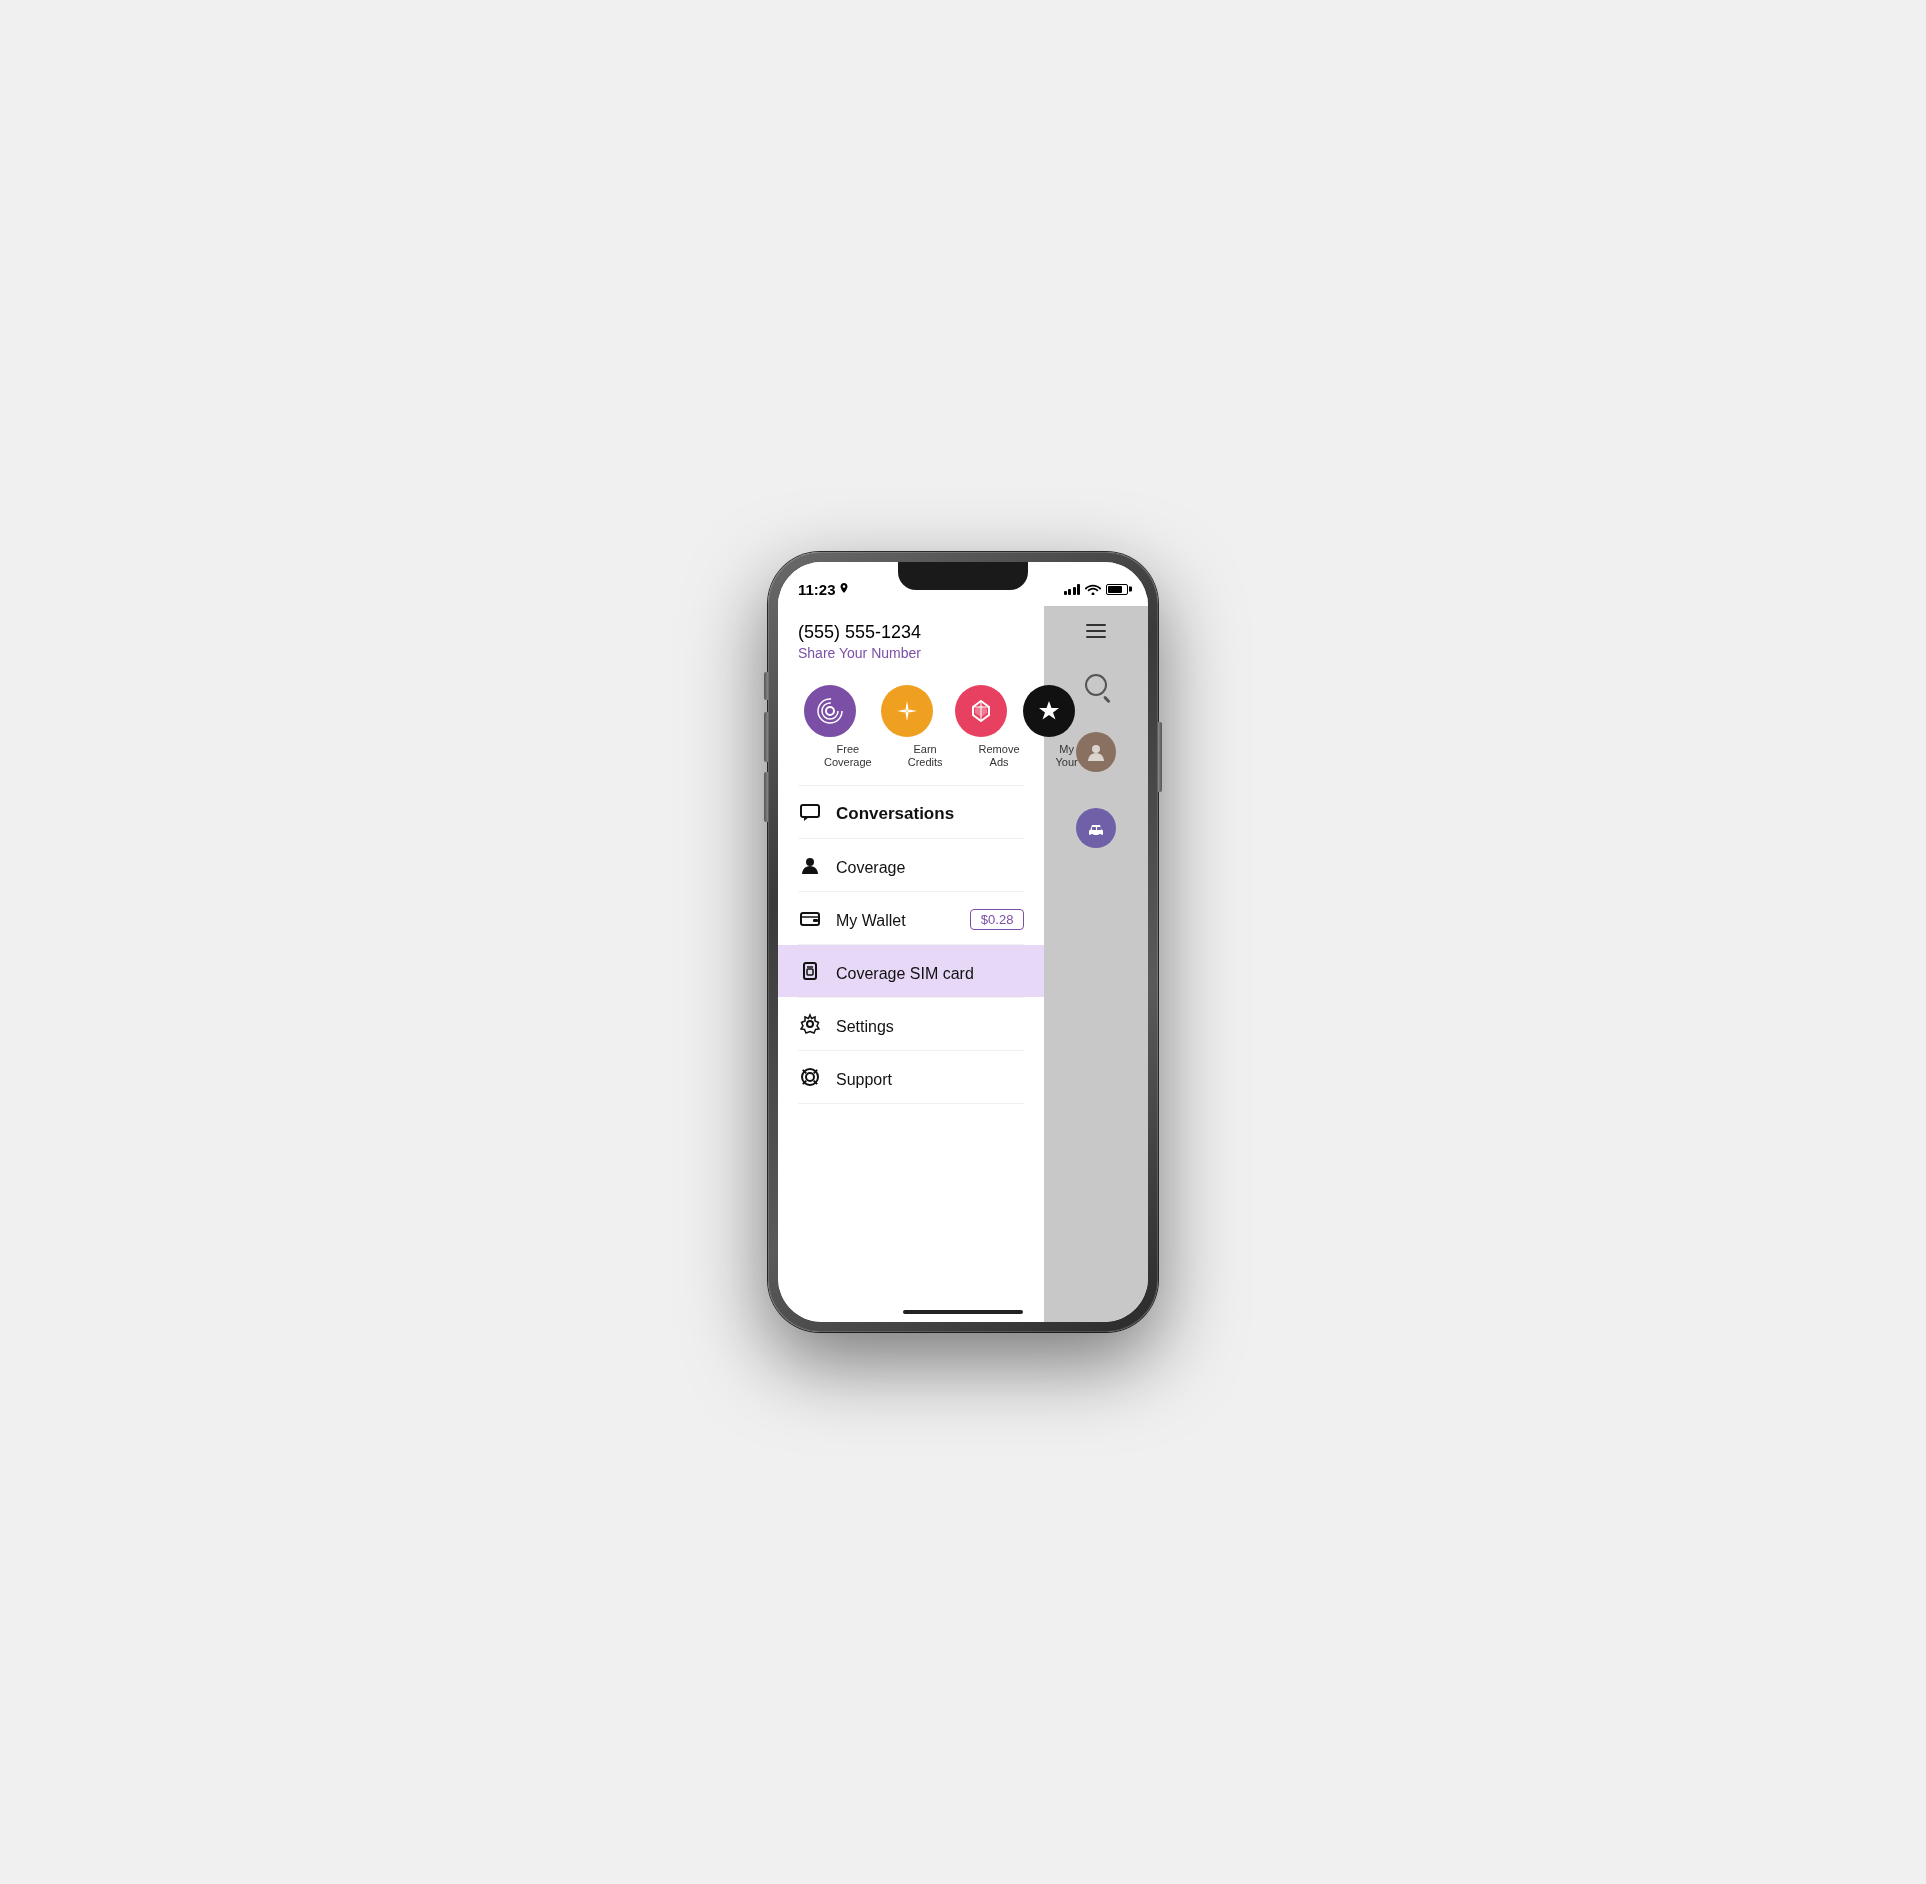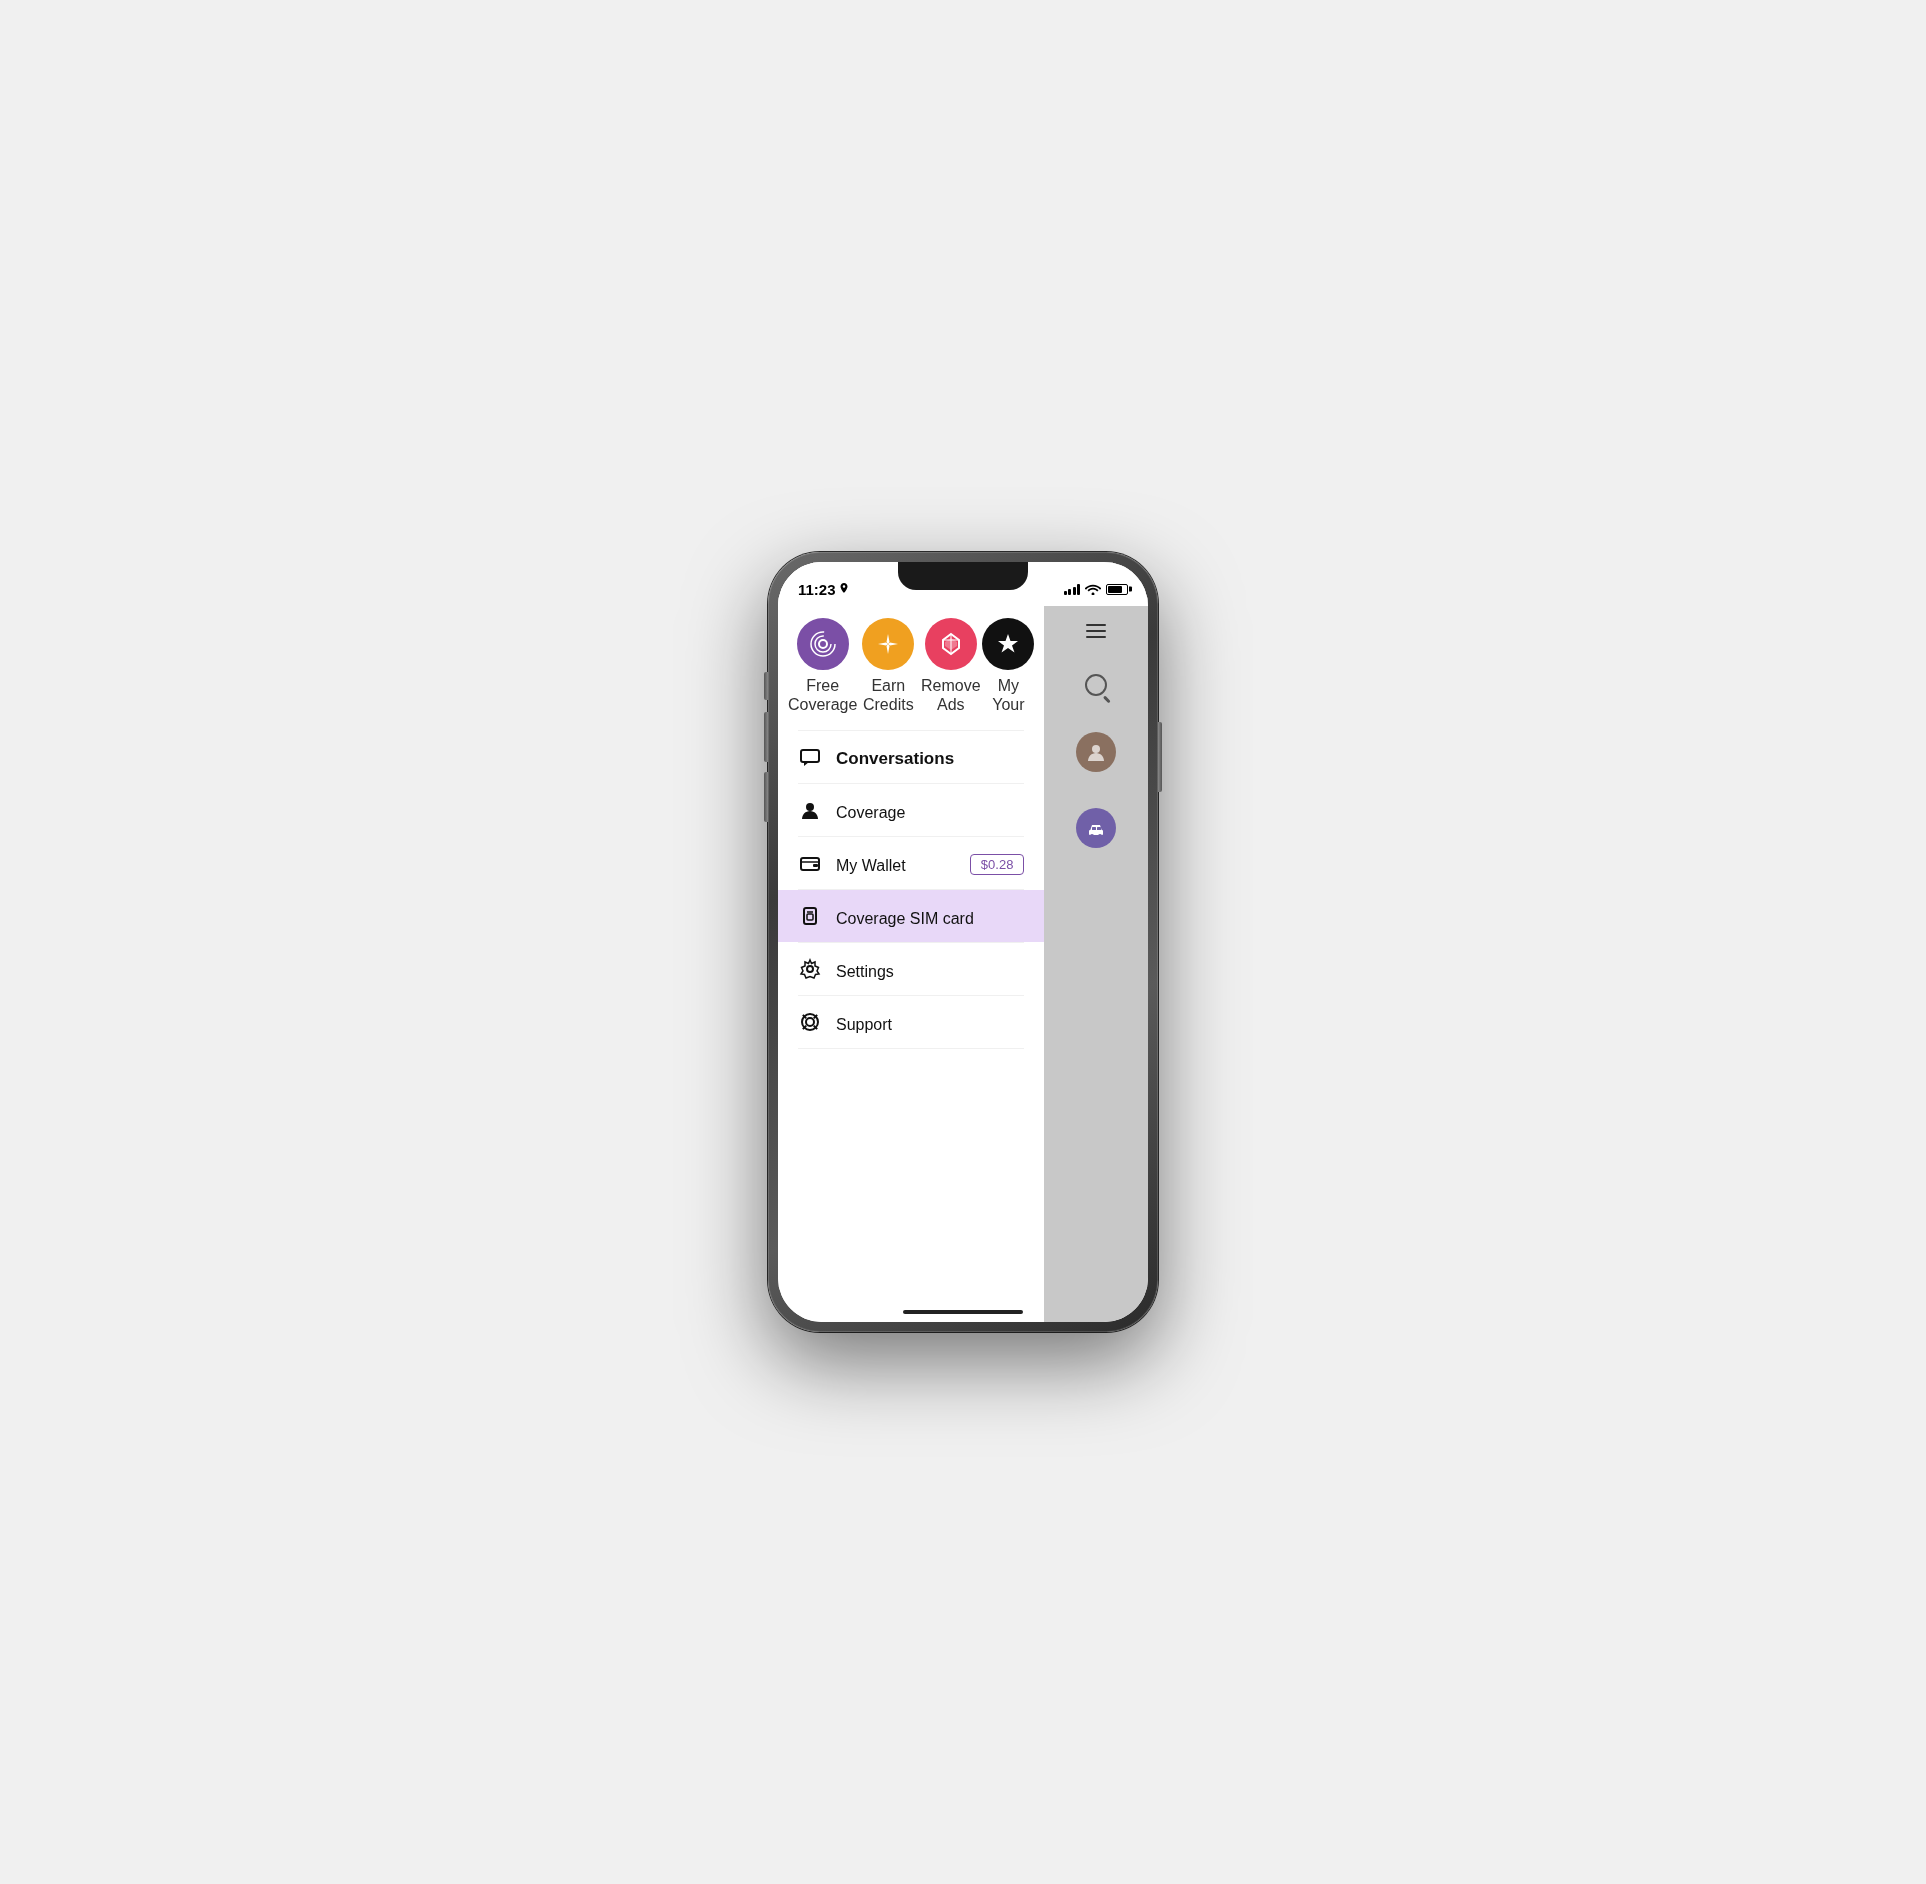--- a/index.html
+++ b/index.html
@@ -168,24 +168,25 @@
       align-items: center;
       justify-content: center;
     }
 
     .qa-free { background: #7b4fa6; border: 2.5px solid #7b4fa6; }
     .qa-earn { background: #f0a020; }
     .qa-remove { background: #e84060; }
     .qa-store { background: #111; }
 
     .quick-action-label {
-      font-size: 16px;
+      font-size: 11px;
       color: #333;
       text-align: center;
       line-height: 1.2;
+      margin-left: 36px;
     }
 
     
     .menu-divider {
       height: 1px;
       background: #f0f0f0;
       margin: 0 20px;
     }
 
     
@@ -398,20 +399,24 @@
           <path d="M8 3.5C10.8 3.5 13.3 4.7 15 6.7L16.3 5.4C14.2 3.1 11.3 1.7 8 1.7S1.8 3.1-.3 5.4L1 6.7C2.7 4.7 5.2 3.5 8 3.5Z" fill="#000"></path>
         </svg>
         <div class="battery-icon">
           <div class="battery-fill"></div>
         </div>
       </div>
     </div>
 
     <div class="drawer-menu">
 
+      <div class="drawer-header">
+        <div class="phone-number">(555) 555-1234</div>
+        <div class="share-number-link">Share Your Number</div>
+      </div>
 
       <div class="quick-actions">
 
         <div class="quick-action-item">
           <div class="quick-action-circle qa-free">
             <svg width="28" height="28" viewBox="0 0 28 28">
               <circle cx="14" cy="14" r="4" fill="none" stroke="white" stroke-width="2"></circle>
               <circle cx="14" cy="14" r="8" fill="none" stroke="white" stroke-width="1.5" stroke-dasharray="50.27" stroke-dashoffset="12"></circle>
               <circle cx="14" cy="14" r="12" fill="none" stroke="white" stroke-width="1.5" stroke-dasharray="75.4" stroke-dashoffset="18"></circle>
             </svg>

